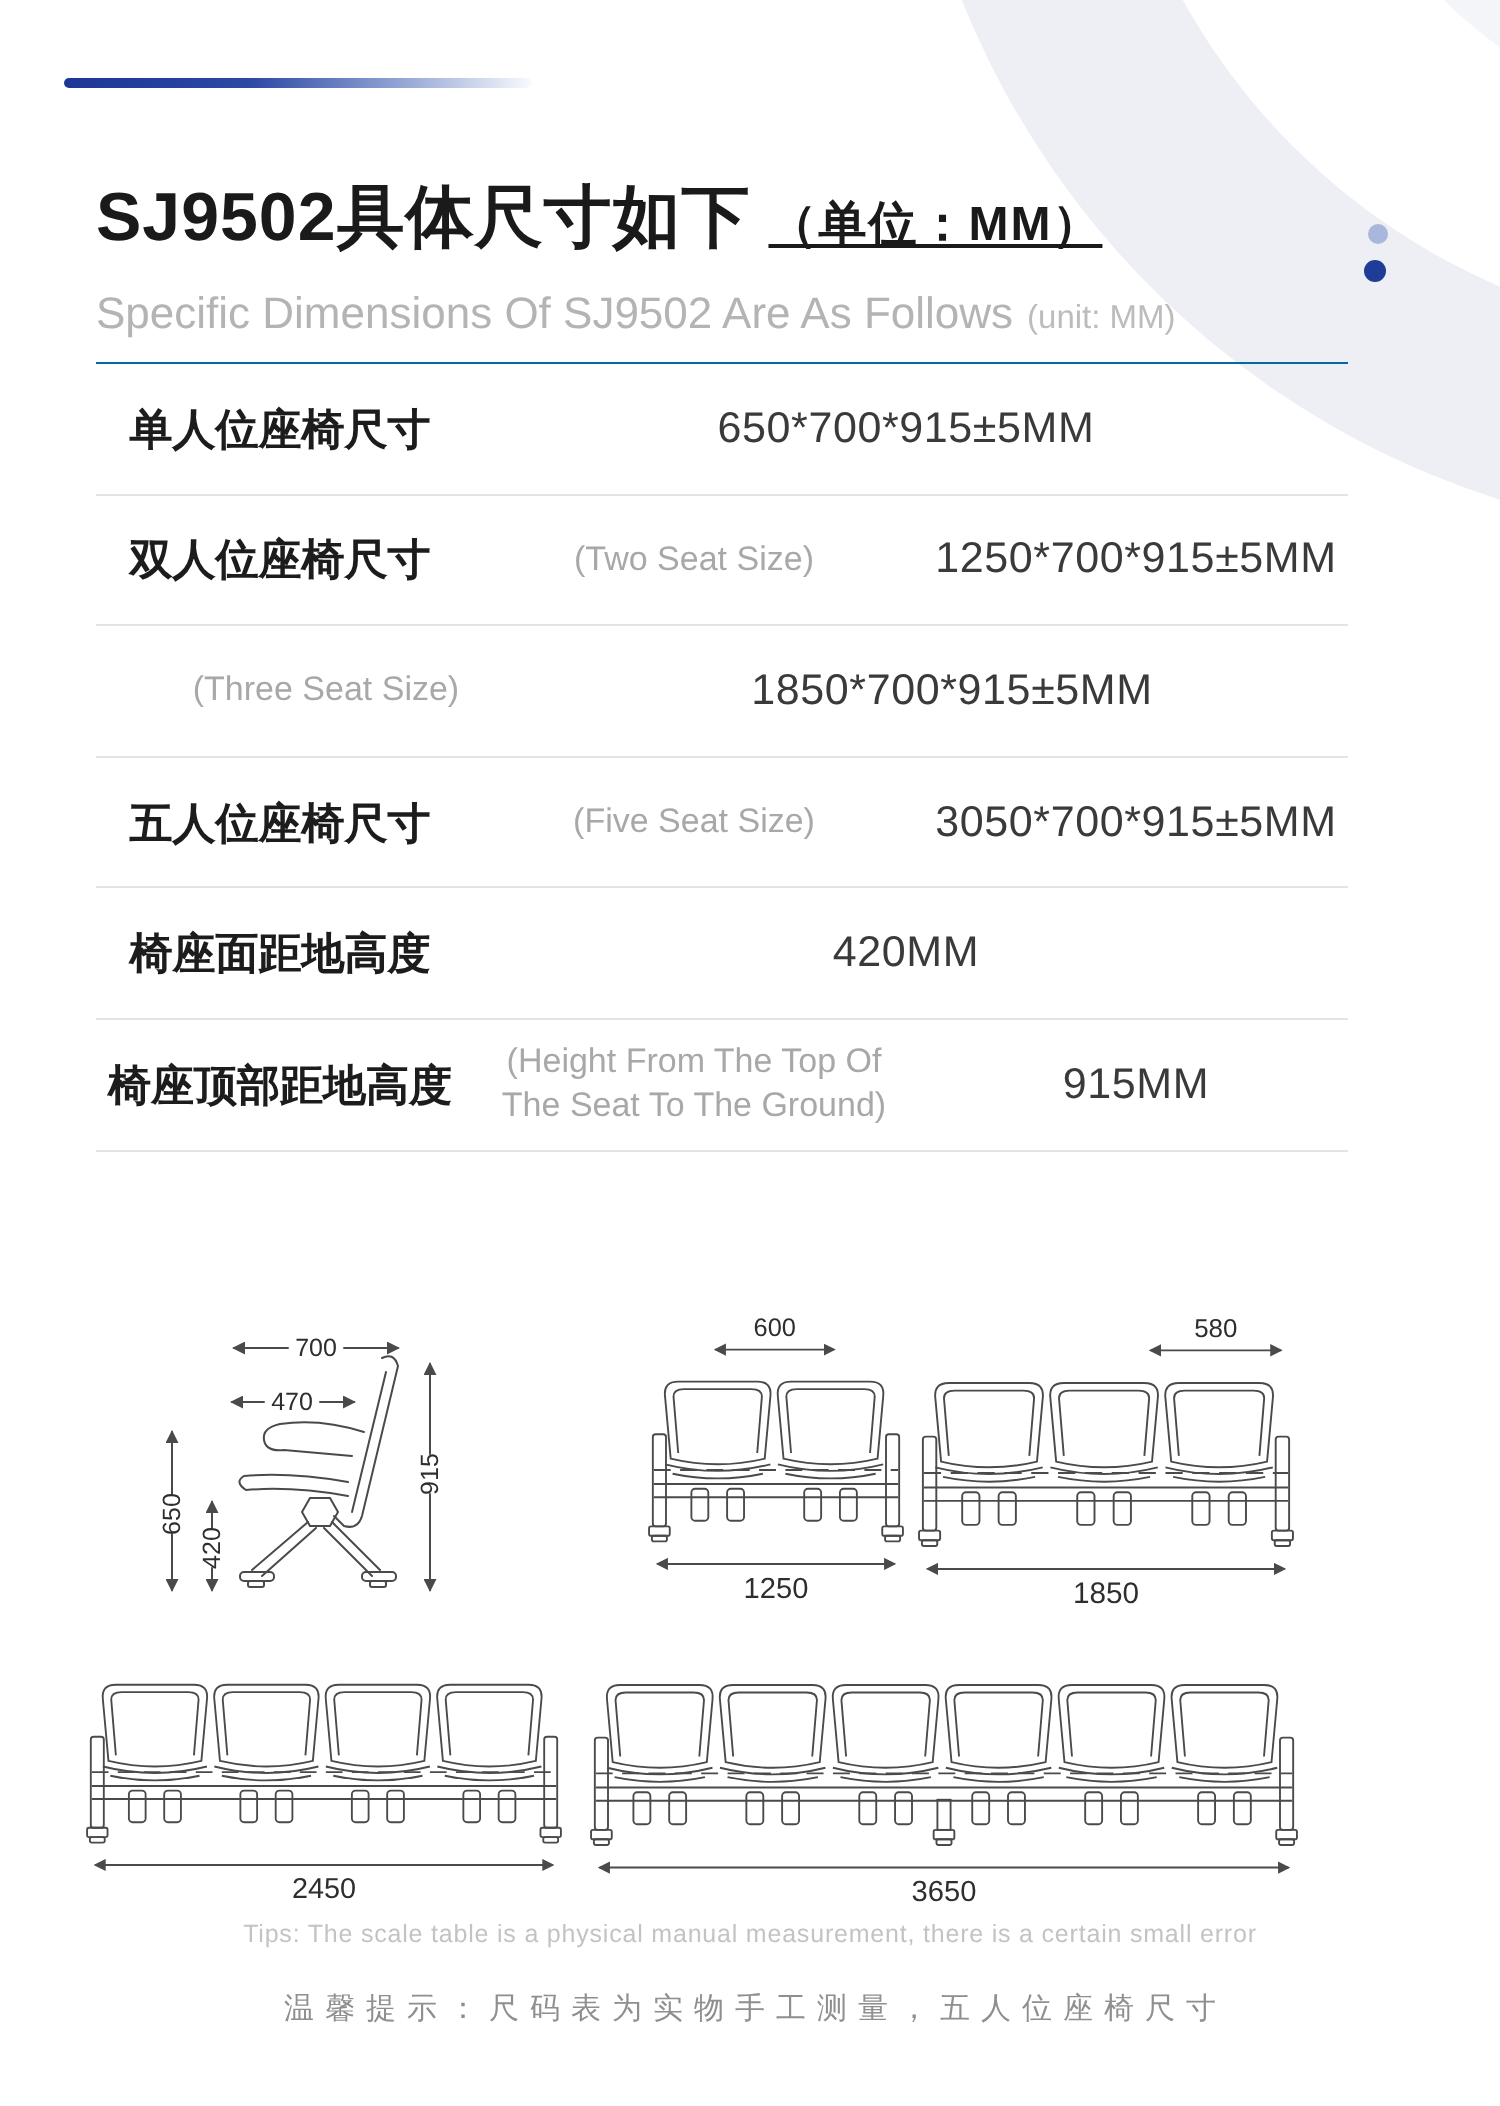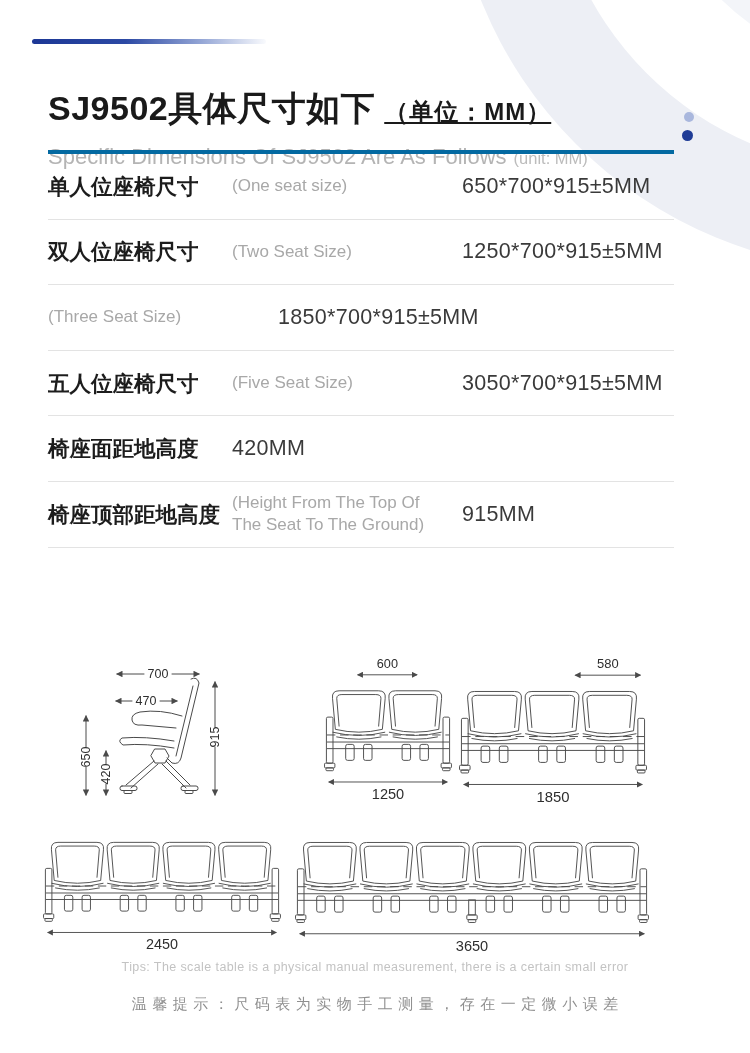--- a/index.html
+++ b/index.html
@@ -18,21 +18,21 @@
   .dot-light{left:684px;top:112px;width:10px;height:10px;background:#a9b7dd;}
   .dot-dark{left:682px;top:130px;width:11px;height:11px;background:#1f3c96;}
   
   .title{position:absolute;left:48px;top:86px;margin:0;display:flex;align-items:baseline;gap:9px;
          color:#1a1a1a;font-size:34px;font-weight:bold;letter-spacing:0.5px;white-space:nowrap;}
   .title .unit{font-size:24px;letter-spacing:1px;text-decoration:underline;}
   .subtitle{position:absolute;left:48px;top:144px;margin:0;color:#b4b4b4;font-size:22px;
             display:flex;align-items:baseline;gap:7px;white-space:nowrap;text-align:center;}
   .subtitle .sub-unit{font-size:16.5px;color:#bcbcbc;}
   
-  .spec-table{position:absolute;left:48px;top:150px;width:626px;border-top:4px solid #0369a1;}
+  .spec-table{position:absolute;left:48px;top:181px;width:626px;border-top:1px solid #0369a1;text-align:center;}
   .row{display:flex;align-items:center;height:65.6px;border-bottom:1px solid #e3e3e3;box-sizing:border-box;}
   .col-zh{width:184px;font-size:21.5px;font-weight:bold;color:#1c1c1c;}
   .col-en{width:230px;font-size:17px;color:#a8a8a8;white-space:pre-line;line-height:1.3;}
   .col-val{flex:1;font-size:21.5px;color:#3a3a3a;letter-spacing:0.3px;}
   
   svg.diagram{position:absolute;overflow:visible;}
   svg.diagram text{font-family:"Liberation Sans","DejaVu Sans",sans-serif;fill:#2e2e2e;}
   .side-view{left:70px;top:659px;}
   
   .tip-zh{position:absolute;left:0;top:995px;width:100%;margin:0;text-align:center;
@@ -60,21 +60,20 @@
     <span class="unit">（单位：MM）</span>
   </h1>
   <p class="subtitle">
     <span>Specific Dimensions Of SJ9502 Are As Follows</span>
     <span class="sub-unit">(unit: MM)</span>
   </p>
 
   <div class="spec-table">
     <div class="row">
       <div class="col-zh">单人位座椅尺寸</div>
-      <div class="col-en">(One seat size)</div>
       <div class="col-val">650*700*915±5MM</div>
     </div>
 
     <div class="row">
       <div class="col-zh">双人位座椅尺寸</div>
       <div class="col-en">(Two Seat Size)</div>
       <div class="col-val">1250*700*915±5MM</div>
     </div>
 
     <div class="row">
@@ -291,16 +290,16 @@
           <rect x="365" y="87" width="8" height="3" rx="1"></rect>
           <rect x="183.5" y="66" width="7" height="16"></rect>
           <rect x="181.5" y="82" width="11" height="5" rx="1"></rect>
           <rect x="183" y="87" width="8" height="3" rx="1"></rect>
         </g>
         <path d="M4,106H370" stroke="#4a4a4a" fill="none" marker-start="url(#b3-ar)" marker-end="url(#b3-ar)"></path>
         <text x="187" y="124" text-anchor="middle" font-size="15.5">3650</text>
       </svg>
     </div>
 
-  <p class="tip-zh">温馨提示：尺码表为实物手工测量，存在一定微小误差</p>
+  <p class="tip-zh">温馨提示：尺码表为实物手工测量，五人位座椅尺寸</p>
   <p class="tip-en">Tips: The scale table is a physical manual measurement, there is a certain small error</p>
 
 </div>
 
 </body></html>

